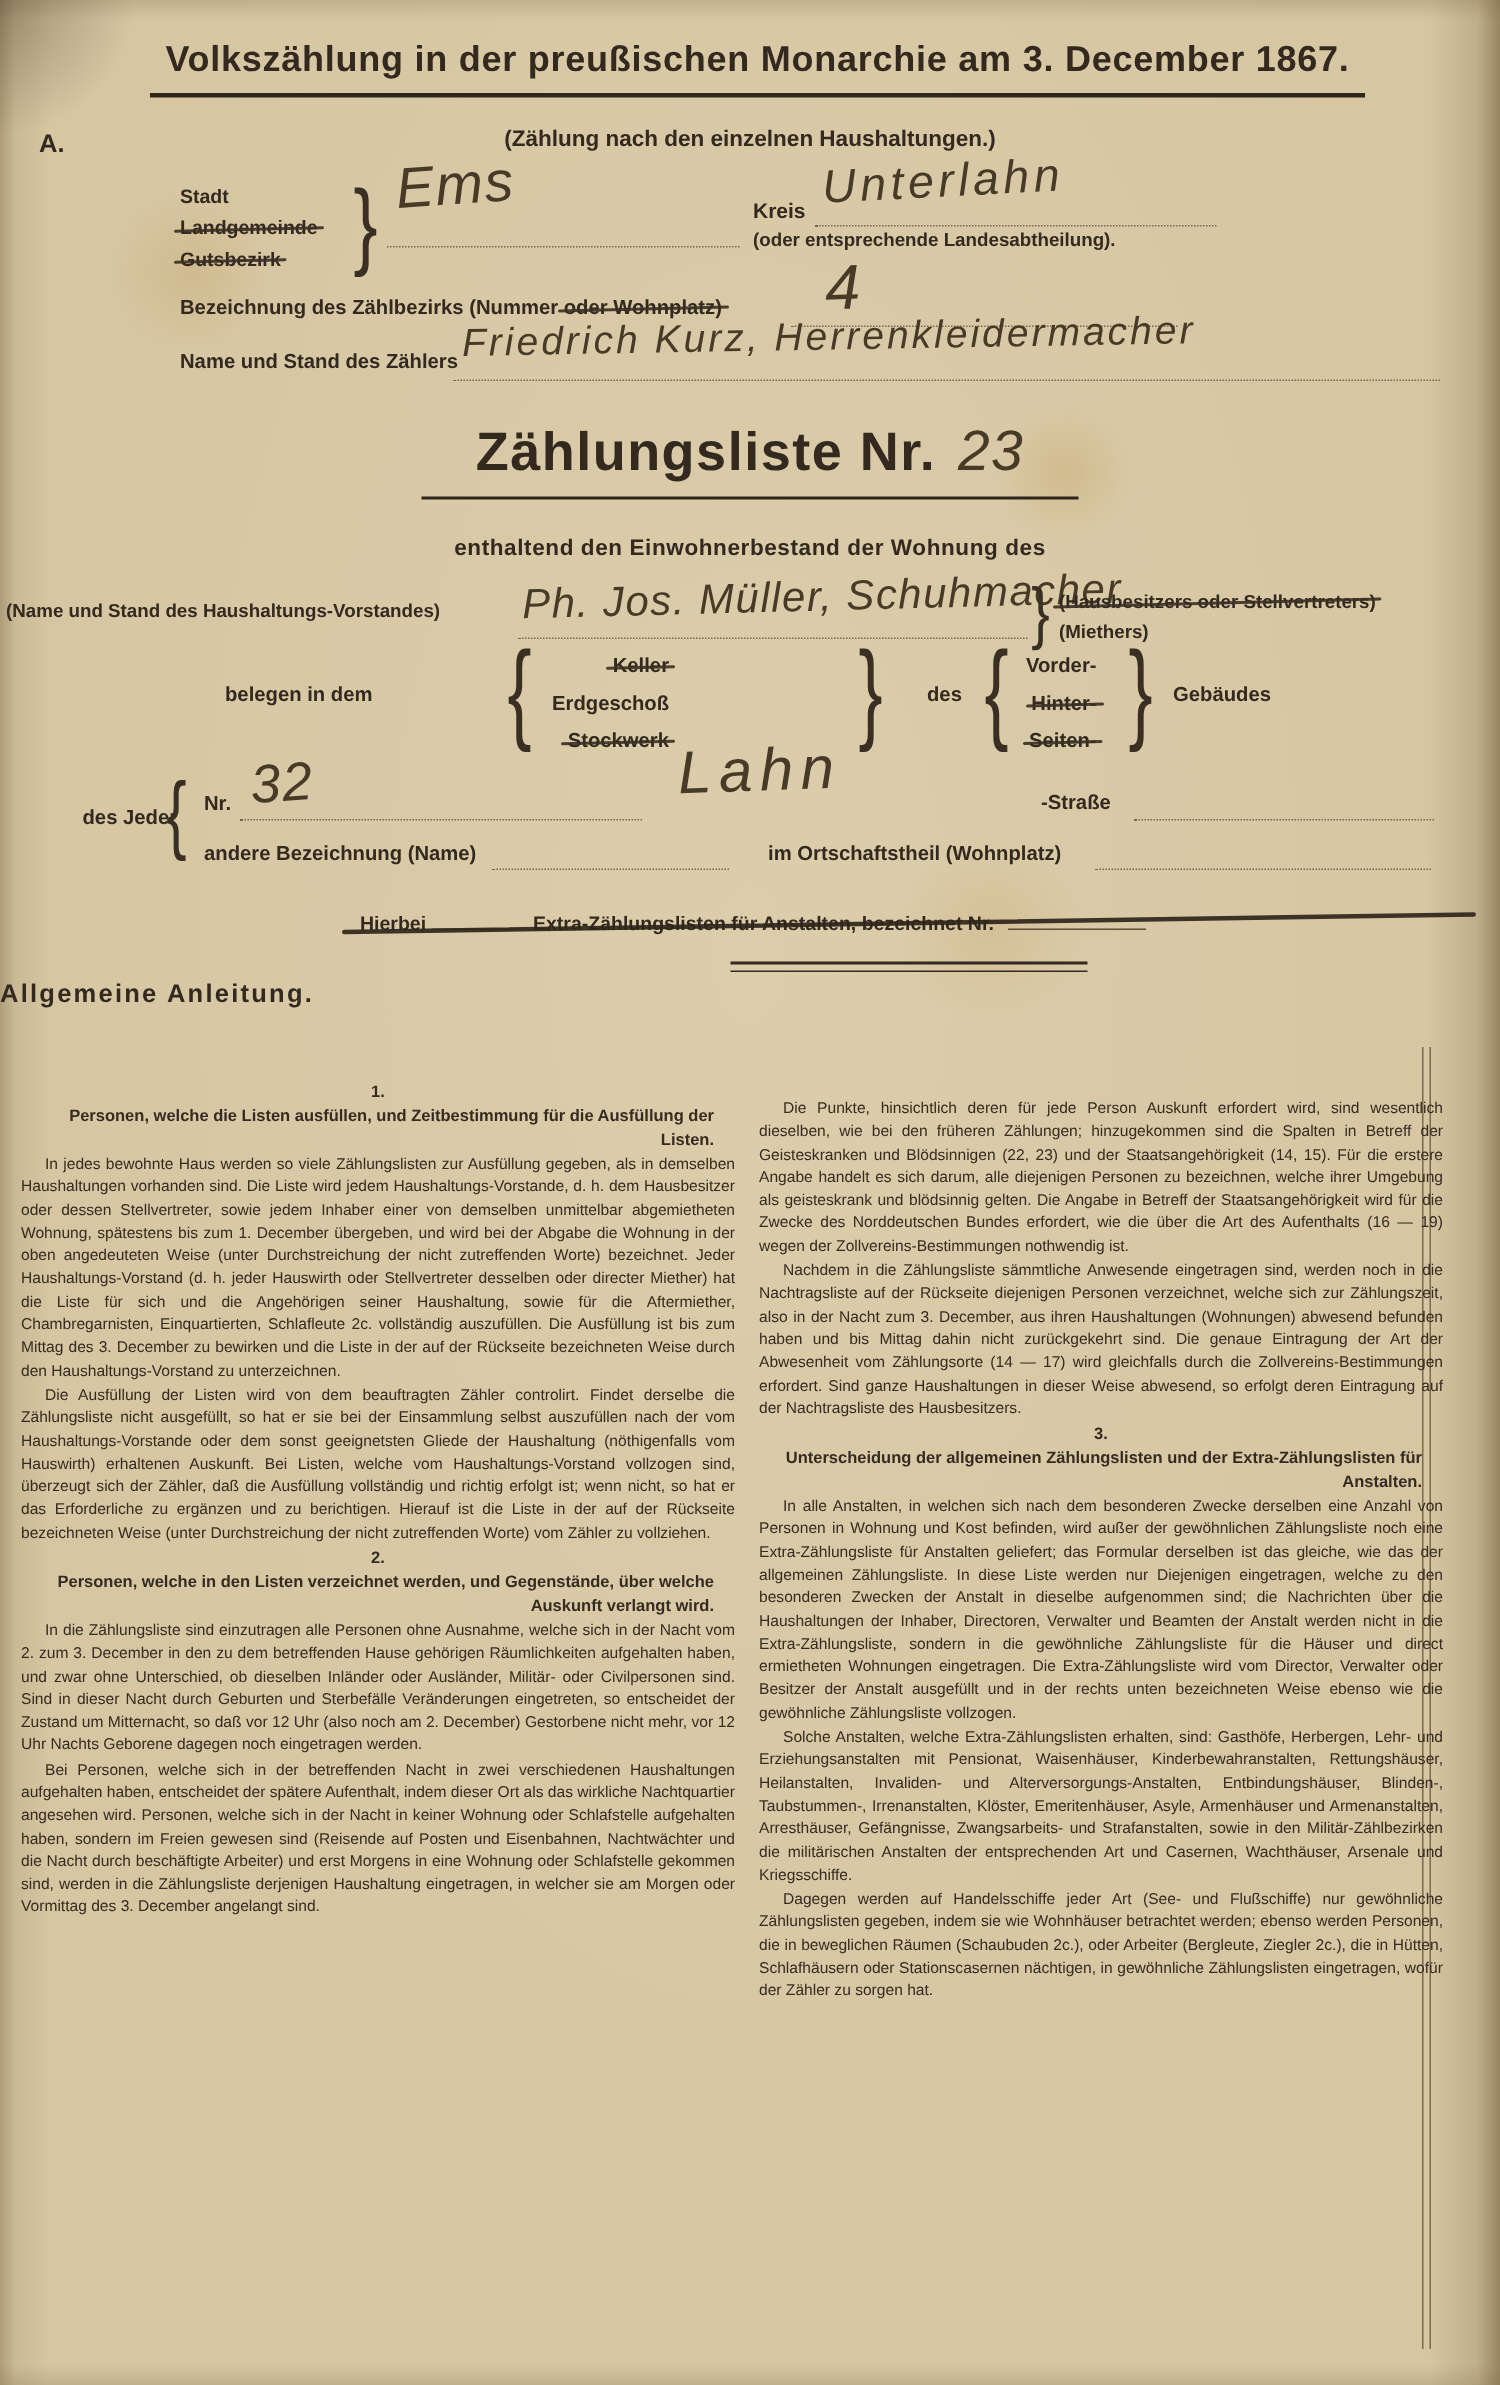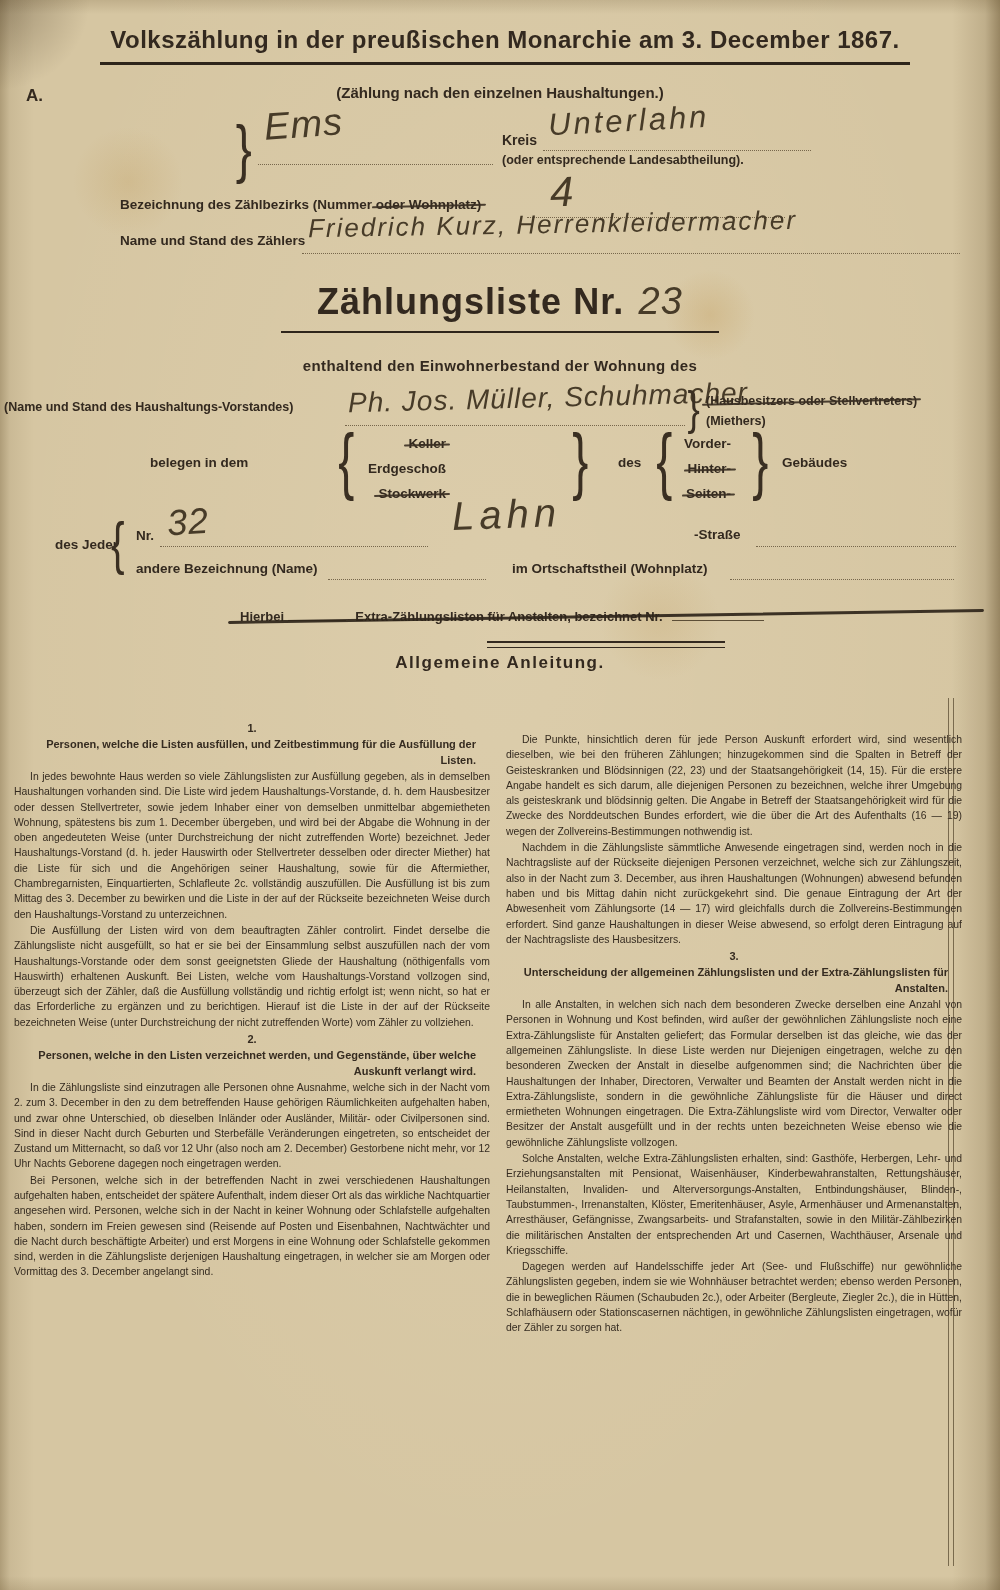--- a/index.html
+++ b/index.html
@@ -53,20 +53,25 @@
 <body>
 
 <div class="page">
 
   
   <div class="abs printed title-rule" style="left:100px; top:26px; width:810px; text-align:center; font-size:24px; letter-spacing:.5px; padding-bottom:8px;">Volkszählung in der preußischen Monarchie am 3. December 1867.</div>
   <div class="abs printed" style="left:0; top:84px; width:100%; text-align:center; font-size:15px;">(Zählung nach den einzelnen Haushaltungen.)</div>
   <div class="abs printed" style="left:26px; top:86px; font-size:17px;">A.</div>
 
   
+  <div class="abs" style="left:120px; top:120px; font-size:13px; font-weight:700; line-height:21px;">
+    <div>Stadt</div>
+    <div><span class="xout">Landgemeinde</span></div>
+    <div><span class="xout">Gutsbezirk</span></div>
+  </div>
   <div class="abs brace" style="left:233px; top:117px; font-size:64px; transform:scaleX(.75);">}</div>
   <div class="abs hw" style="left:264px; top:103px; font-size:38px; transform:rotate(-4deg);">Ems</div>
   <div class="abs dotline" style="left:258px; top:163px; width:235px;"></div>
 
   
   <div class="abs printed" style="left:502px; top:132px; font-size:14px;">Kreis</div>
   <div class="abs hw" style="left:548px; top:103px; font-size:31px; transform:rotate(-3deg); letter-spacing:3px;">Unterlahn</div>
   <div class="abs dotline" style="left:543px; top:149px; width:268px;"></div>
   <div class="abs" style="left:502px; top:153px; font-size:12.5px; font-weight:700;">(oder entsprechende Landesabtheilung).</div>
 
@@ -138,21 +143,21 @@
   
   <div class="abs slash-struck" style="left:240px; top:607px; font-size:13px; font-weight:700; white-space:nowrap;">
     <span>Hierbei</span>
     <span class="blank" style="width:58px;"></span>
     <span style="margin-left:6px;">Extra-Zählungslisten für Anstalten, bezeichnet Nr.</span>
     <span class="blank" style="width:92px; margin-left:6px;"></span>
   </div>
   <div class="abs dbl-rule" style="left:487px; top:641px; width:238px;"></div>
 
   
-  <div class="abs printed" style="left:0; top:653px; width:100%; text-align:center; font-size:17px; letter-spacing:1.5px;">Allgemeine Anleitung.</div>
+  <div class="abs printed" style="left:0; top:653px; width:100%; font-size:17px; letter-spacing:1.5px;">Allgemeine Anleitung.</div>
 
   
   <div class="fold"></div>
 
   
   <div class="abs cols" style="left:14px; top:720px; width:948px;">
     <div style="width:476px;">
       <p class="sec-num">1.</p>
       <p class="sec-head">Personen, welche die Listen ausfüllen, und Zeitbestimmung für die Ausfüllung der Listen.</p>
       <p>In jedes bewohnte Haus werden so viele Zählungslisten zur Ausfüllung gegeben, als in demselben Haushaltungen vorhanden sind. Die Liste wird jedem Haushaltungs-Vorstande, d. h. dem Hausbesitzer oder dessen Stellvertreter, sowie jedem Inhaber einer von demselben unmittelbar abgemietheten Wohnung, spätestens bis zum 1. December übergeben, und wird bei der Abgabe die Wohnung in der oben angedeuteten Weise (unter Durchstreichung der nicht zutreffenden Worte) bezeichnet. Jeder Haushaltungs-Vorstand (d. h. jeder Hauswirth oder Stellvertreter desselben oder directer Miether) hat die Liste für sich und die Angehörigen seiner Haushaltung, sowie für die Aftermiether, Chambregarnisten, Einquartierten, Schlafleute 2c. vollständig auszufüllen. Die Ausfüllung ist bis zum Mittag des 3. December zu bewirken und die Liste in der auf der Rückseite bezeichneten Weise durch den Haushaltungs-Vorstand zu unterzeichnen.</p>

